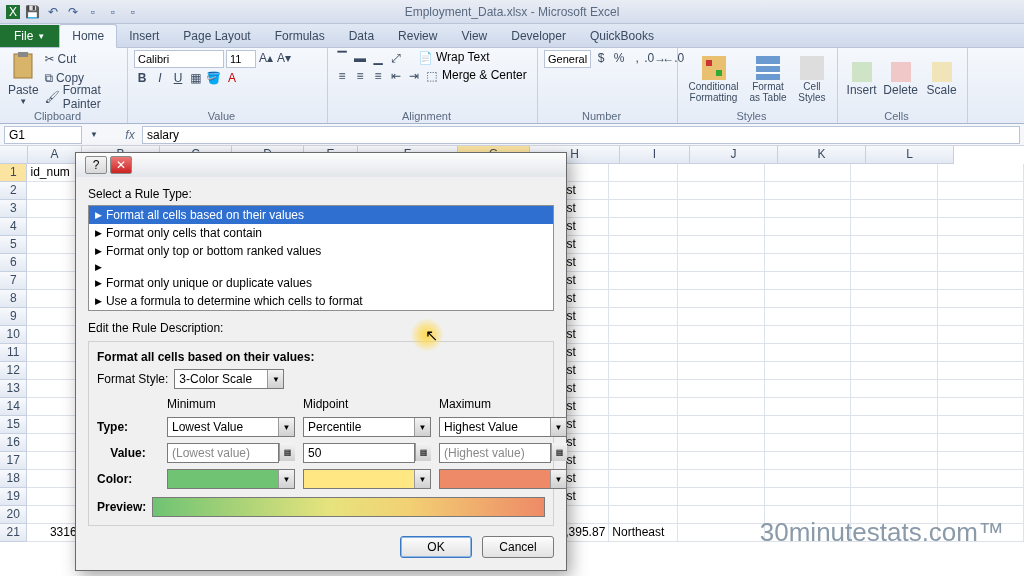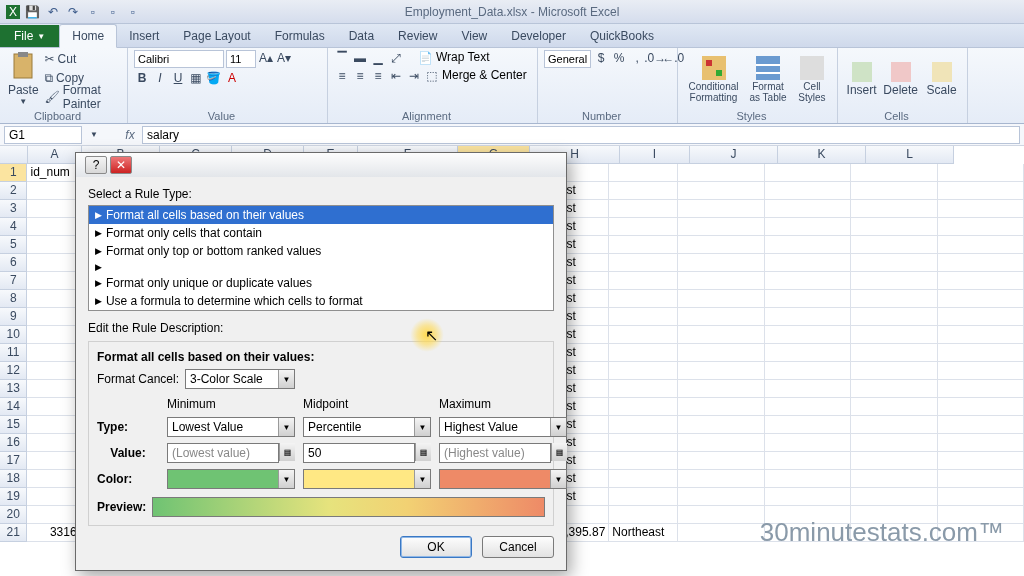--- a/index.html
+++ b/index.html
@@ -663,21 +663,21 @@
         <div class="rule-item">
           <span class="tri">▶</span>
           <span>Use a formula to determine which cells to format</span>
         </div>
       </div>
 
     <span class="label" style="margin-top:10px">Edit the Rule Description:</span>
     <div class="desc-box">
       <div class="bold">Format all cells based on their values:</div>
       <div class="frow">
-        <span>Format Cancel:</span>
+        <span>Format Style:</span>
         <div class="combo" style="width:110px">
             <span class="txt">3-Color Scale</span>
             <span class="arrow">▼</span>
           </div>
       </div>
 
       <div class="colgrid3" style="margin-top:8px">
         <span></span>
         <span class="colhdr3">Minimum</span>
         <span class="colhdr3">Midpoint</span>

